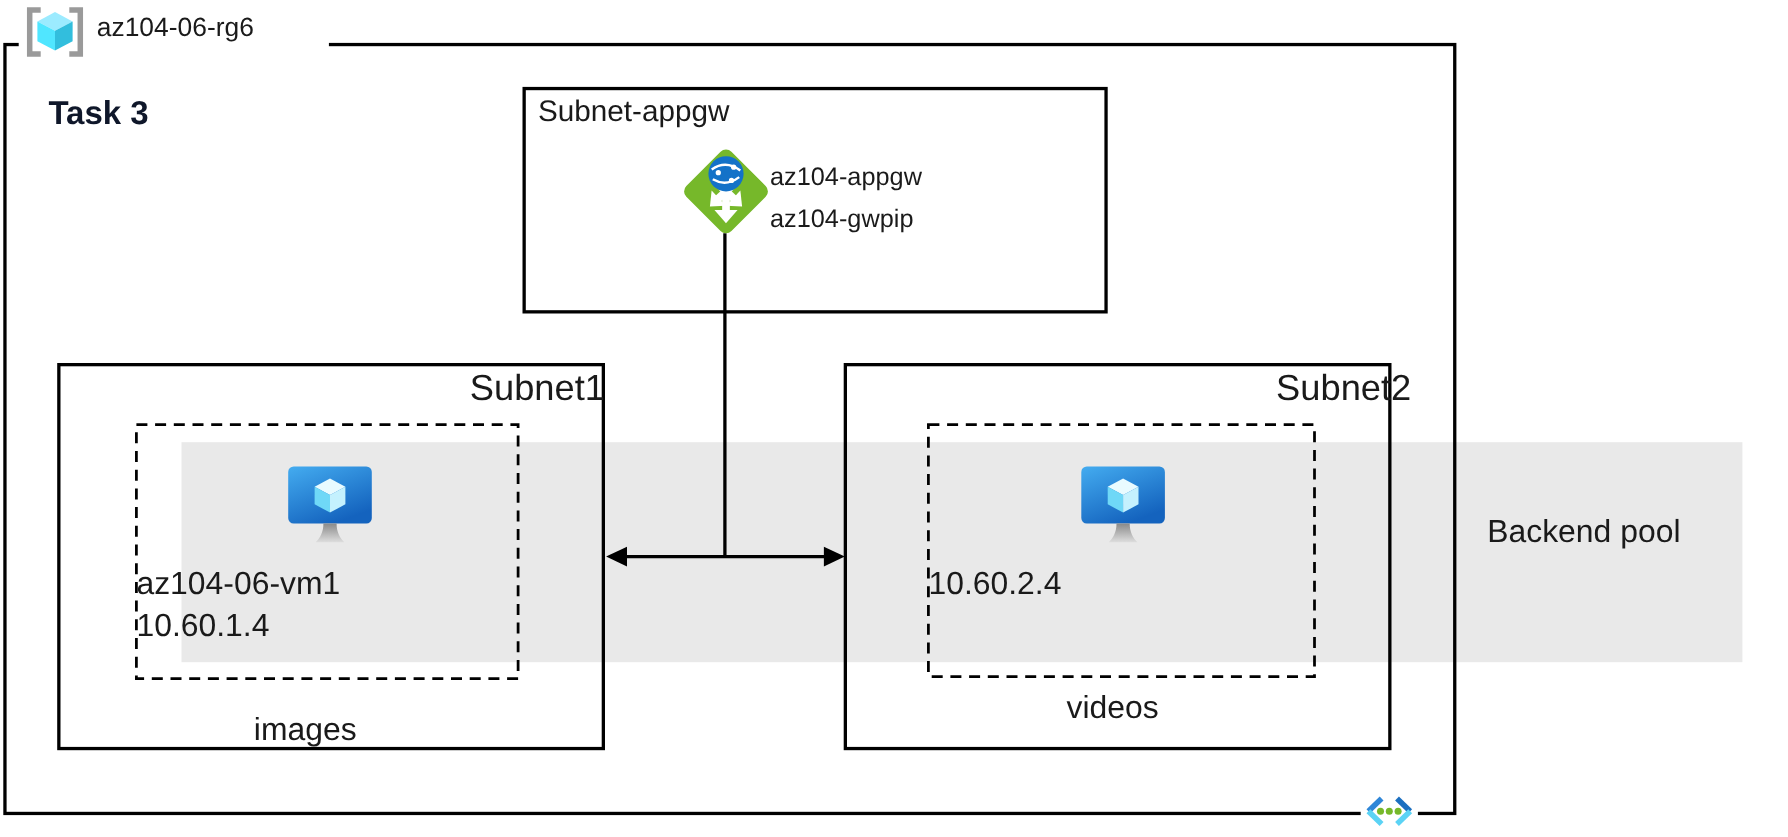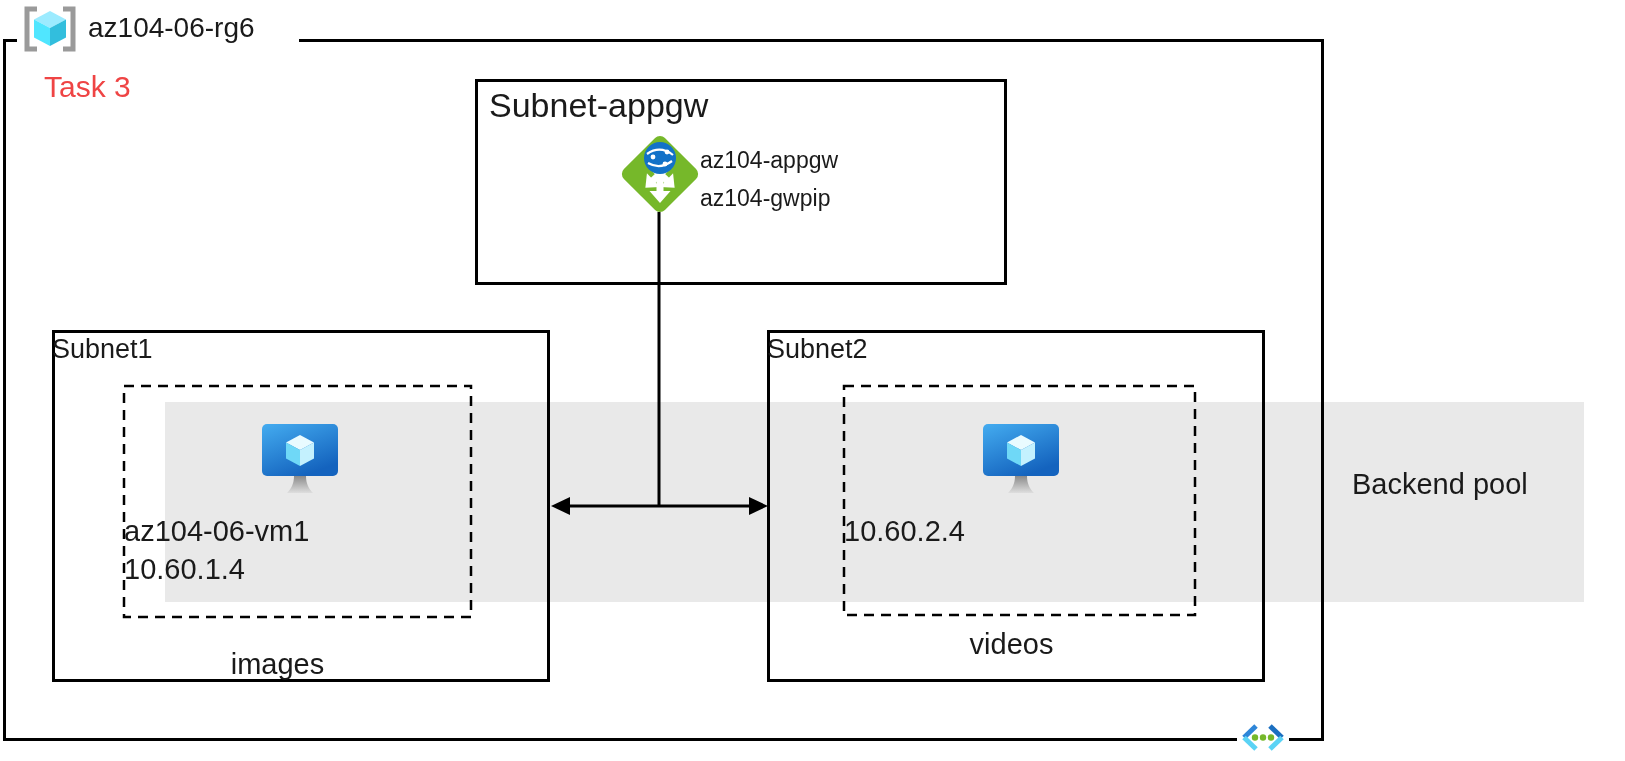--- a/index.html
+++ b/index.html
@@ -16,27 +16,27 @@
   
   .box { border:3px solid #000; box-sizing:border-box; background:transparent; }
   .outer-box   { left:3px;   top:39px;  width:1321px; height:702px; }
   .appgw-box   { left:475px; top:79px;  width:532px;  height:206px; }
   .subnet1-box { left:52px;  top:330px; width:498px;  height:352px; }
   .subnet2-box { left:767px; top:330px; width:498px;  height:352px; }
 
   
   .rg-mask { left:17px; top:31px; width:282px; height:17px; background:#ffffff; }
 
-  .rg-title { left:88px; top:12px; font-size:28px; white-space:nowrap; }
-  .task-label { left:44px; top:70px; font-size:30px; font-weight:normal; color:#ef4444; white-space:nowrap; }
+  .rg-title { left:88px; top:12px; font-size:24px; white-space:nowrap; }
+  .task-label { left:44px; top:87px; font-size:30px; font-weight:bold; color:#0f172a; white-space:nowrap; }
 
-  .appgw-subnet-label { left:489px; top:86px; font-size:34px; white-space:nowrap; }
+  .appgw-subnet-label { left:489px; top:86px; font-size:27px; white-space:nowrap; }
   .appgw-names { left:700px; top:141px; font-size:23px; line-height:38px; white-space:nowrap; }
 
-  .subnet-title { font-size:27px; text-align:left; }
+  .subnet-title { font-size:33px; text-align:right; }
   .subnet1-title { left:52px;  top:334px; width:498px; }
   .subnet2-title { left:767px; top:334px; width:516px; }
 
   .vm-text { font-size:29px; line-height:38px; text-align:left; }
   .vm1-text { left:124px; top:512px; width:347px; }
   .vm2-text { left:844px; top:512px; width:351px; }
 
   .container-label { font-size:29px; text-align:center; }
   .images-label { left:104px; top:648px; width:347px; }
   .videos-label { left:836px; top:628px; width:351px; }

